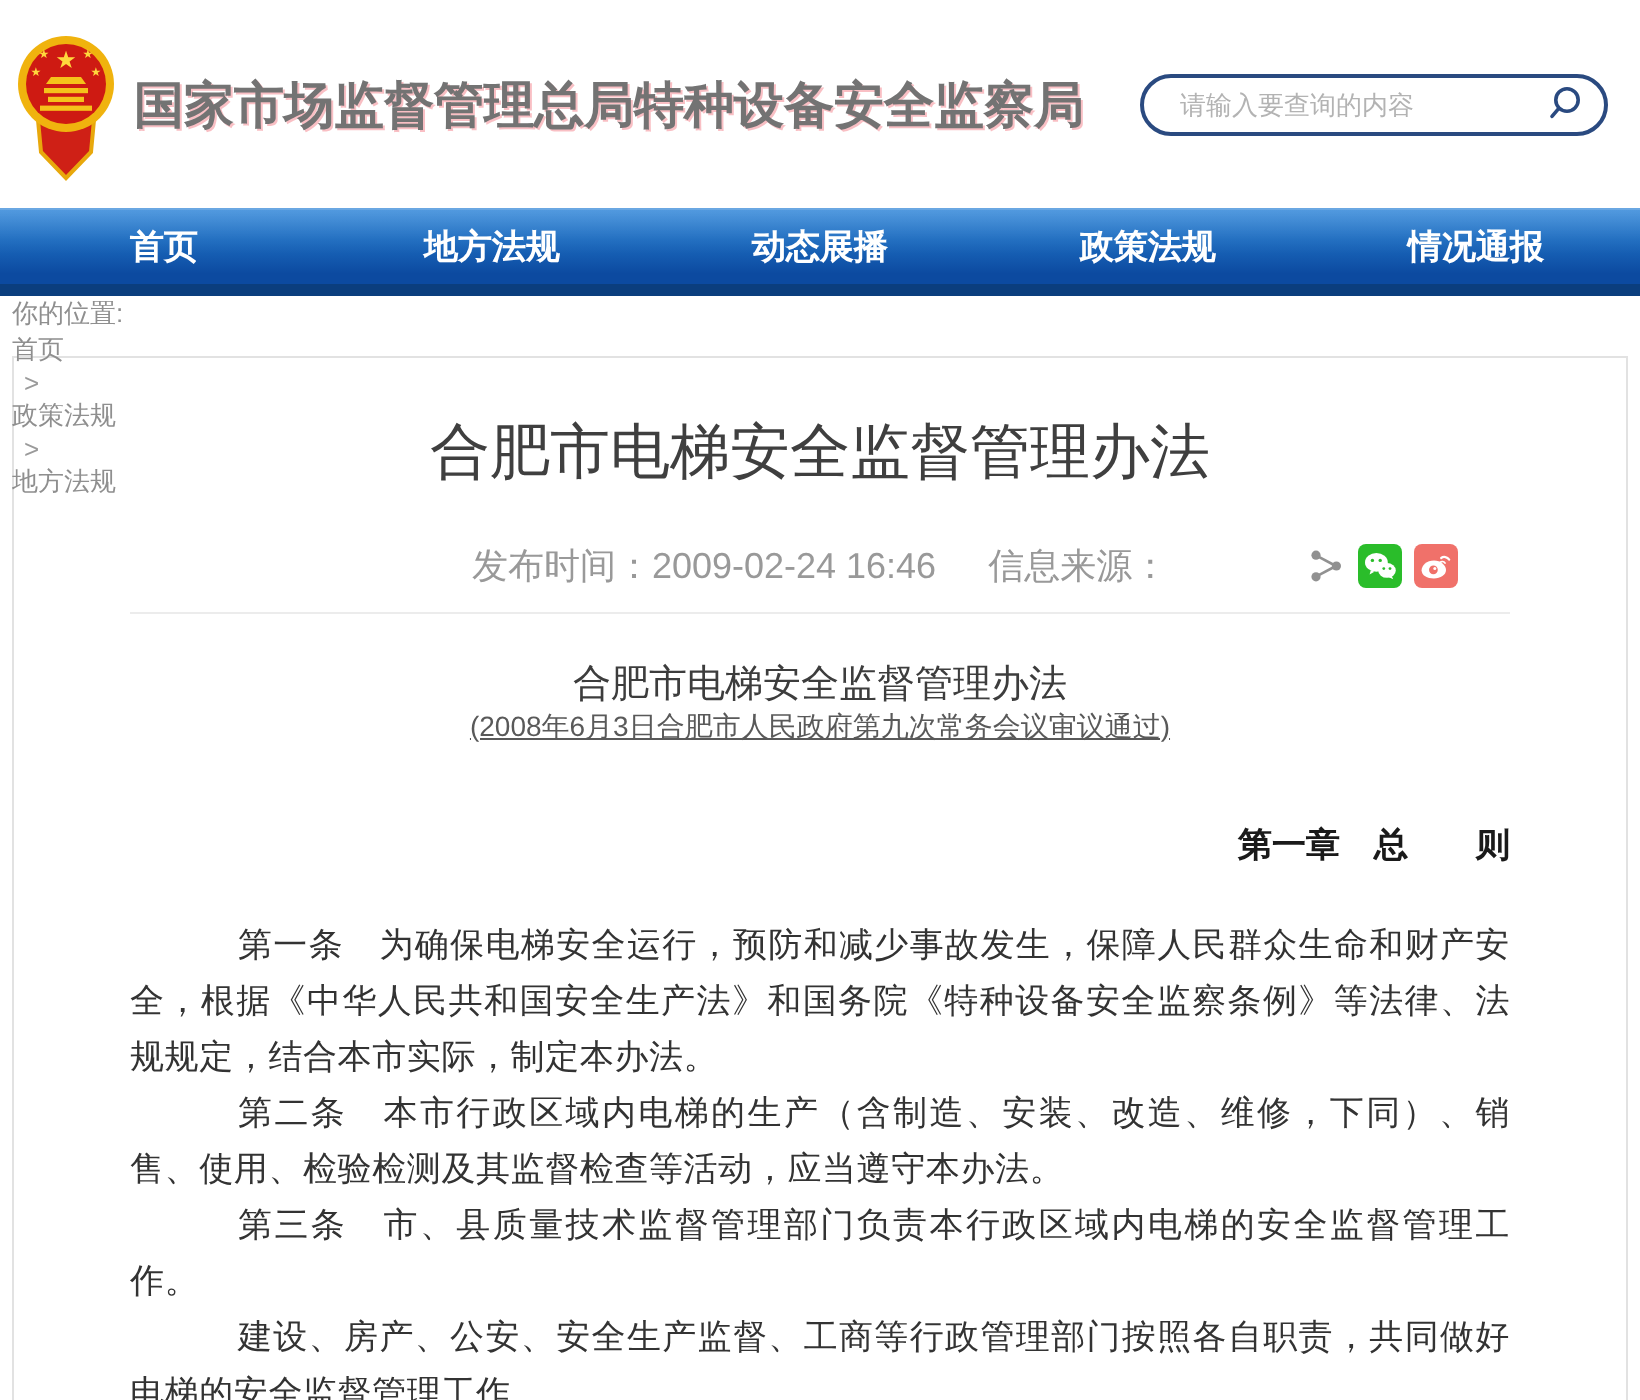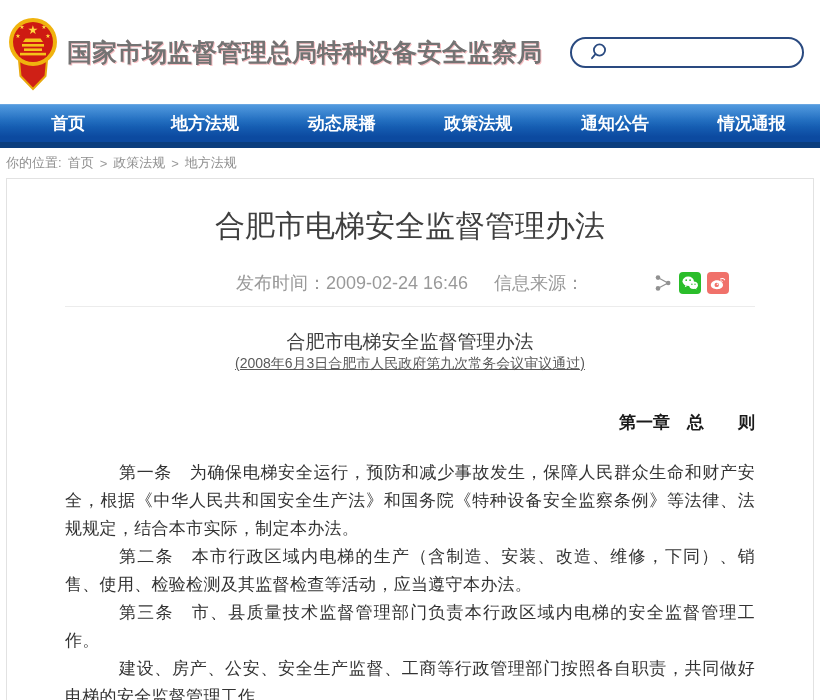--- a/index.html
+++ b/index.html
@@ -53,23 +53,23 @@
     flex: 1;
     display: flex; align-items: center; justify-content: center;
     color: #ffffff; font-size: 17px; font-weight: bold;
     cursor: pointer;
     background: linear-gradient(to bottom, rgba(255,255,255,.10), rgba(255,255,255,0) 60%);
   }
 
   
   .breadcrumb {
     height: 30px;
-    display: flex; align-items: center;
+    display: flex; align-items: flex-start;
     padding-left: 6px;
-    font-size: 13px; color: #8f8f8f;
+    font-size: 13px; color: #8f8f8f; flex-direction: column;
   }
   .breadcrumb .crumb { color: #8f8f8f; cursor: pointer; }
   .breadcrumb .sep { margin: 0 6px; color: #9a9a9a; }
   .breadcrumb .bc-label { margin-right: 6px; }
 
   
   .content {
     margin: 0 6px;
     border: 1px solid #e2e2e2;
     background: #fff;
@@ -134,35 +134,35 @@
     <text x="36" y="15" font-size="6" fill="#ffd83d" text-anchor="middle">★</text>
     <text x="10" y="24" font-size="6" fill="#ffd83d" text-anchor="middle">★</text>
     <text x="40" y="24" font-size="6" fill="#ffd83d" text-anchor="middle">★</text>
     <path d="M15 28 L35 28 L32.5 24.5 L17.5 24.5 Z" fill="#f5c21a"></path>
     <rect x="14" y="30" width="22" height="2.6" fill="#f5c21a"></rect>
     <rect x="16" y="34.4" width="18" height="2.6" fill="#f5c21a"></rect>
     <rect x="12" y="38.8" width="26" height="2.6" fill="#f5c21a"></rect>
   </svg>
   <div class="site-title">国家市场监督管理总局特种设备安全监察局</div>
   <div class="search">
+    <input type="text" placeholder="请输入要查询的内容" style="">
     <button class="search-btn">
       <svg width="20" height="20" viewBox="0 0 20 20">
         <circle cx="11.5" cy="8" r="5.6" fill="none" stroke="#2a4a80" stroke-width="1.8"></circle>
         <line x1="7.4" y1="12.2" x2="4" y2="16.2" stroke="#2a4a80" stroke-width="1.8" stroke-linecap="round"></line>
       </svg>
     </button>
   </div>
 </div>
 
 <div class="nav">
   <div class="nav-item">首页</div>
   <div class="nav-item">地方法规</div>
   <div class="nav-item">动态展播</div>
   <div class="nav-item">政策法规</div>
-  <div class="nav-item">通知公告</div>
   <div class="nav-item">情况通报</div>
 </div>
 
 <div class="breadcrumb">
   <span class="bc-label">你的位置:</span>
   <span class="crumb">首页</span>
   <span class="sep">&gt;</span>
   <span class="crumb">政策法规</span>
   <span class="sep">&gt;</span>
   <span class="crumb">地方法规</span>

